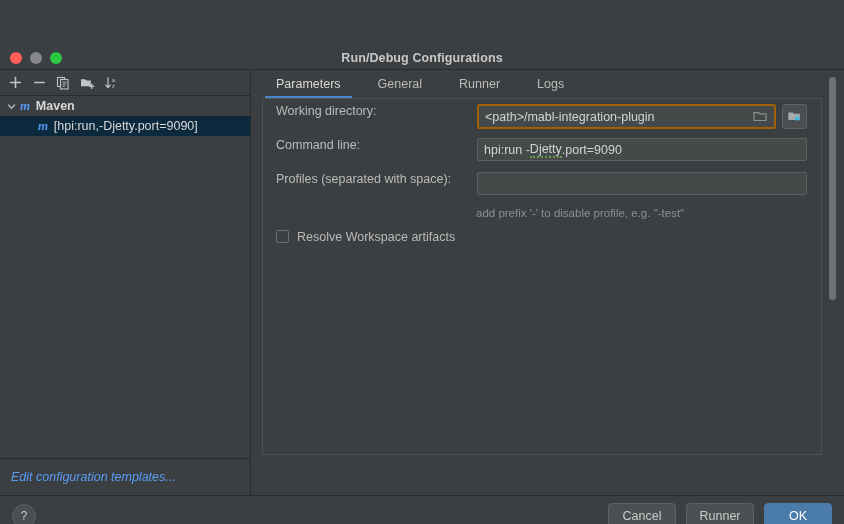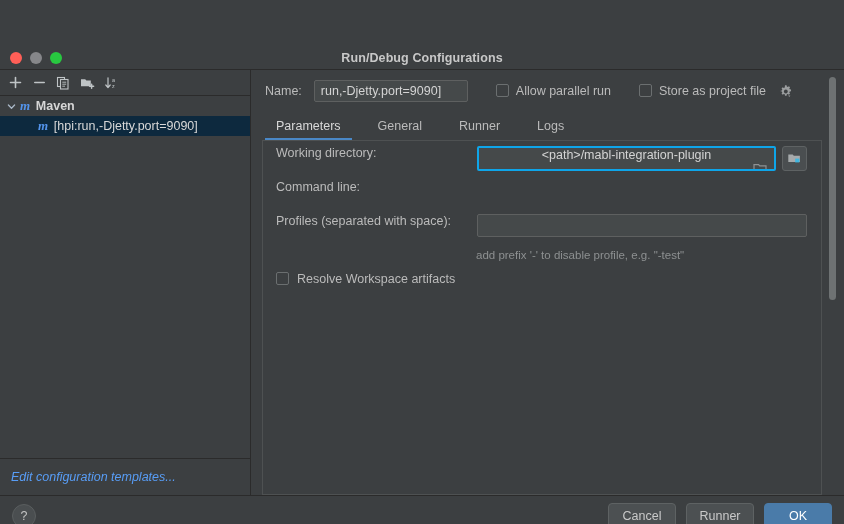--- a/index.html
+++ b/index.html
@@ -267,23 +267,22 @@
     padding: 0 6px;
     color: #d4d4d4;
     font-size: 12.5px;
     flex: 1 1 auto;
     min-width: 0;
     position: relative;
     white-space: nowrap;
     overflow: hidden;
   }
   .textfield.focused {
-    border: 2px solid #0ea5e9;
+    border: 2px solid #a16207;
     height: 25px;
-    flex-direction: column;
   }
   .textfield .browse {
     margin-left: auto;
     padding-left: 6px;
     display: flex;
     align-items: center;
   }
   .squiggle {
     border-bottom: 2px dotted #6a9c56;
     padding-bottom: 0px;
@@ -439,43 +438,20 @@
         </div>
       </div>
 
       <div class="leftfooter">
         <span class="link">Edit configuration templates...</span>
       </div>
     </div>
 
     <div class="right">
 
-      <div class="namerow">
-        <span class="namelabel">Name:</span>
-        <input class="input nameinput" type="text" value="run,-Djetty.port=9090]" style="">
-
-        <div class="cbwrap">
-          <span class="checkbox"></span>
-          <span class="cblabel">Allow parallel run</span>
-        </div>
-
-        <div class="cbwrap">
-          <span class="checkbox"></span>
-          <span class="cblabel">Store as project file</span>
-          <span class="gear">
-            <svg width="13" height="14" viewBox="0 0 13 14">
-              <g fill="#9a9d9e">
-                <path d="M6 1.2 h1.6 l.25 1.3 .95 .42 1.1-.75 1.15 1.15-.75 1.1 .42 .95 1.3 .25 v1.6 l-1.3 .25-.42 .95 .75 1.1-1.15 1.15-1.1-.75-.95 .42-.25 1.3 H6 l-.25-1.3-.95-.42-1.1 .75-1.15-1.15 .75-1.1-.42-.95-1.3-.25 V6.7 l1.3-.25 .42-.95-.75-1.1 1.15-1.15 1.1 .75 .95-.42 z"></path>
-              </g>
-              <circle cx="6.8" cy="7.5" r="1.9" fill="#3c3f41"></circle>
-              <path d="M9.2 11.6 L10.3 13 L11.4 11.6 z" fill="#9a9d9e"></path>
-            </svg>
-          </span>
-        </div>
-      </div>
 
       <div class="tabs">
         <div class="tab active">Parameters</div>
         <div class="tab">General</div>
         <div class="tab">Runner</div>
         <div class="tab">Logs</div>
       </div>
 
       <div class="panel">
 
@@ -494,20 +470,27 @@
               <svg width="15" height="13" viewBox="0 0 15 13">
                 <path d="M1.3 2.4 h4.4 l1.1 1.3 h6.1 v6.4 h-11.6 z" fill="#a6aaac"></path>
                 <rect x="8.2" y="6.6" width="4.2" height="3.8" fill="#3fb6e0"></rect>
               </svg>
             </span>
           </span>
         </div>
 
         <div class="formrow">
           <span class="flabel">Command line:</span>
+          <span class="fieldwrap">
+            <span class="textfield">
+              <span>hpi:run -</span>
+                <span class="squiggle">Djetty</span>
+                <span>.port=9090</span>
+            </span>
+          </span>
         </div>
 
         <div class="formrow">
           <span class="flabel">Profiles (separated with space):</span>
           <span class="fieldwrap">
             <span class="textfield">
               <span></span>
             </span>
           </span>
         </div>

